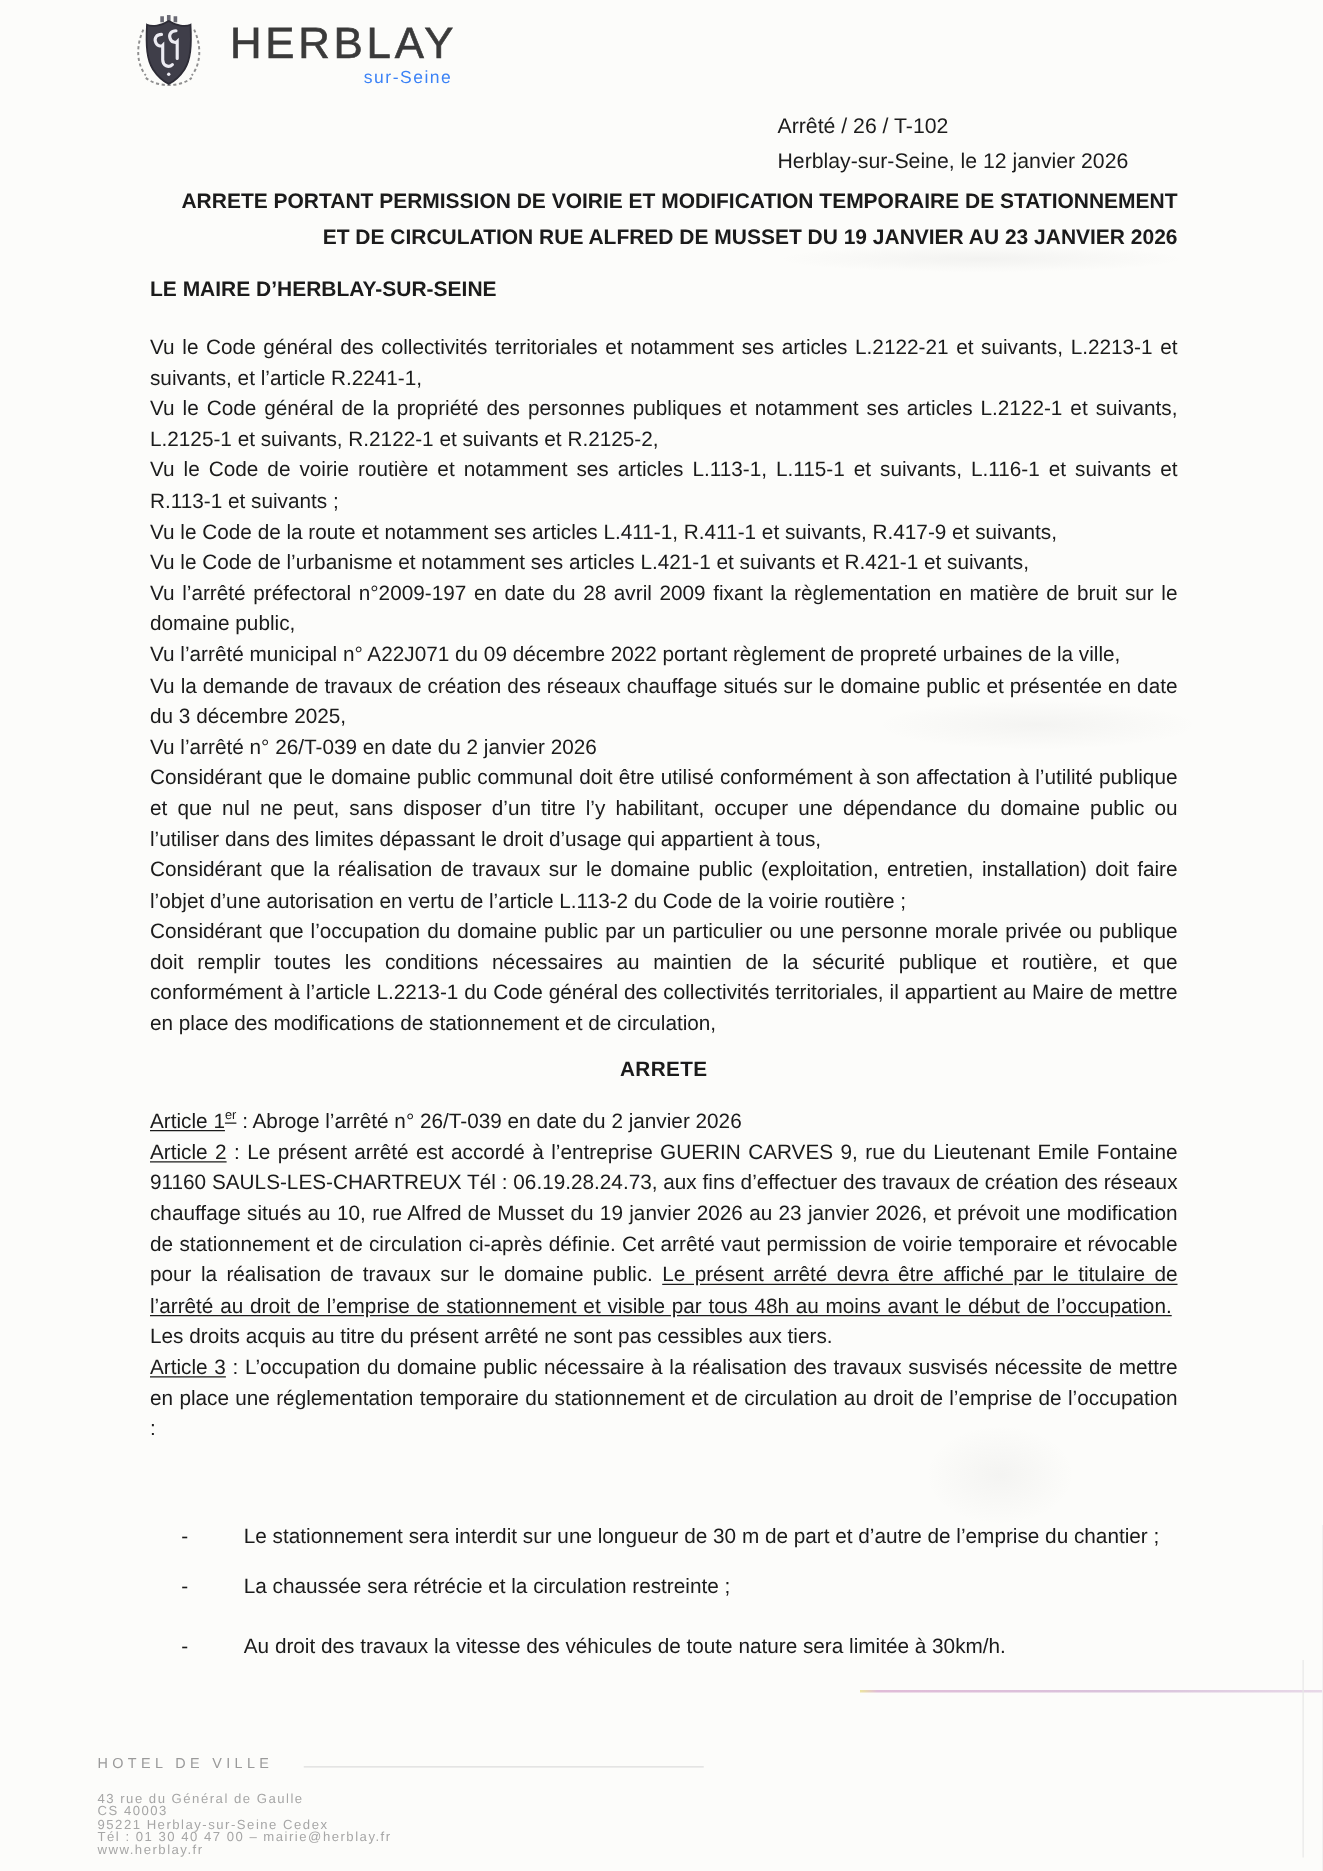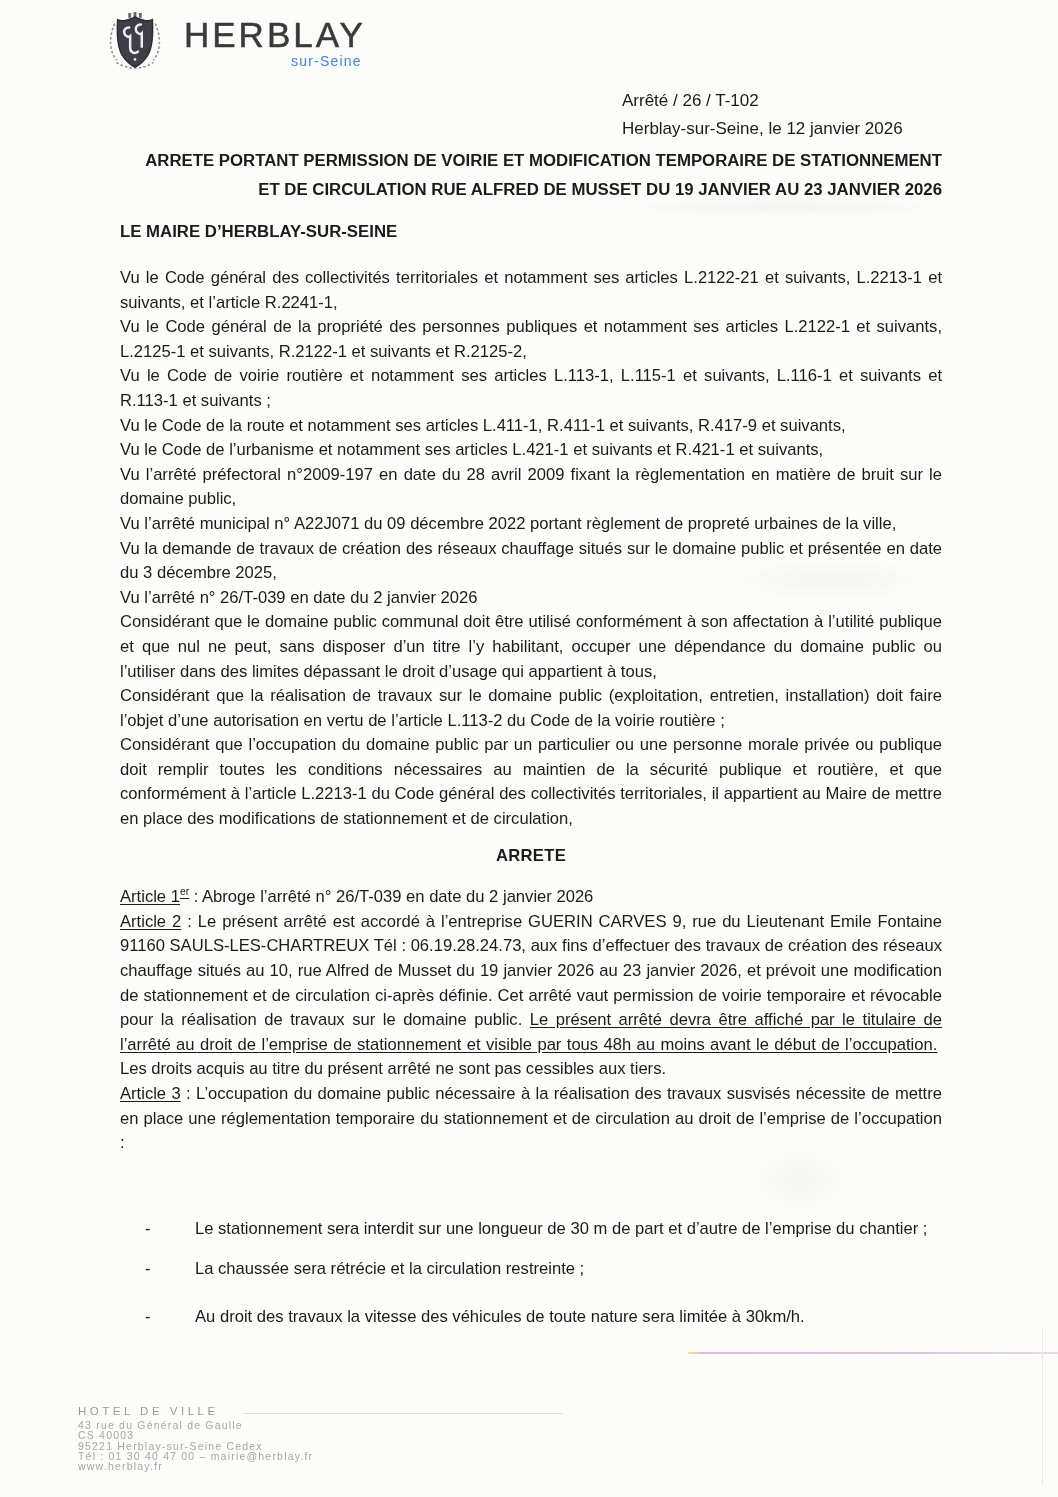--- a/index.html
+++ b/index.html
@@ -25,21 +25,21 @@
   sup{font-size:0.62em;line-height:0;}
   .arrete{text-align:center;font-weight:700;margin:12px 0 17px 0;letter-spacing:0.3px;}
   .bullets{margin-top:54px;}
   .bullet{display:flex;line-height:38px;margin:0 0 2px 0;}
   .bullet:last-child{margin-top:10px;}
   .dash{flex:0 0 37px;padding-left:25px;box-sizing:content-box;}
   .btext{flex:1;text-align:justify;margin-left:13px;}
   
   .footer{position:absolute;left:78px;top:1406px;color:#a6a6a6;font-size:10.5px;}
   .fline{line-height:10.2px;letter-spacing:1.2px;white-space:nowrap;}
-  .fline-first{font-size:11.5px;letter-spacing:3.5px;margin-bottom:4px;color:#9a9a9a;}
+  .fline-first{font-size:11.5px;letter-spacing:3.5px;margin-bottom:18px;color:#9a9a9a;}
   .footer-rule{position:absolute;left:243px;top:1413px;width:320px;height:1px;background:#dcdcdc;}
   
   .artifact-pink{position:absolute;left:688px;top:1352px;width:370px;height:2px;
                  background:linear-gradient(90deg,#ece59e 0,#e0bcd8 14px,#d9c3dc 60%,#e8d9e8 100%);}
   .artifact-vline{position:absolute;left:1042px;top:1328px;width:1px;height:158px;background:#e7e7e7;}
   .smudge{position:absolute;pointer-events:none;}
   .smudge-a{left:620px;top:196px;width:330px;height:22px;
             background:radial-gradient(ellipse at center,rgba(90,90,90,0.06),rgba(0,0,0,0) 70%);}
   .smudge-b{left:700px;top:560px;width:260px;height:40px;
             background:radial-gradient(ellipse at center,rgba(90,90,90,0.05),rgba(0,0,0,0) 70%);}

